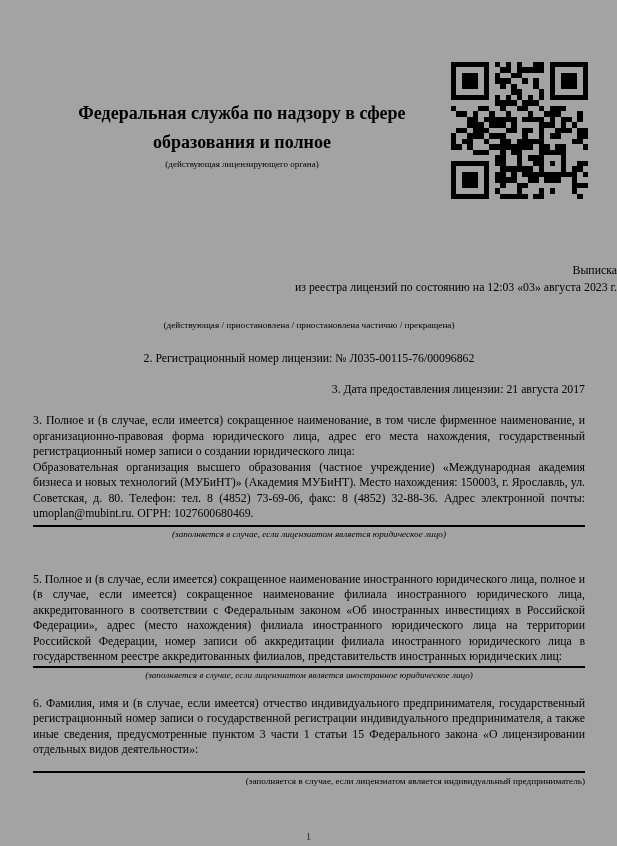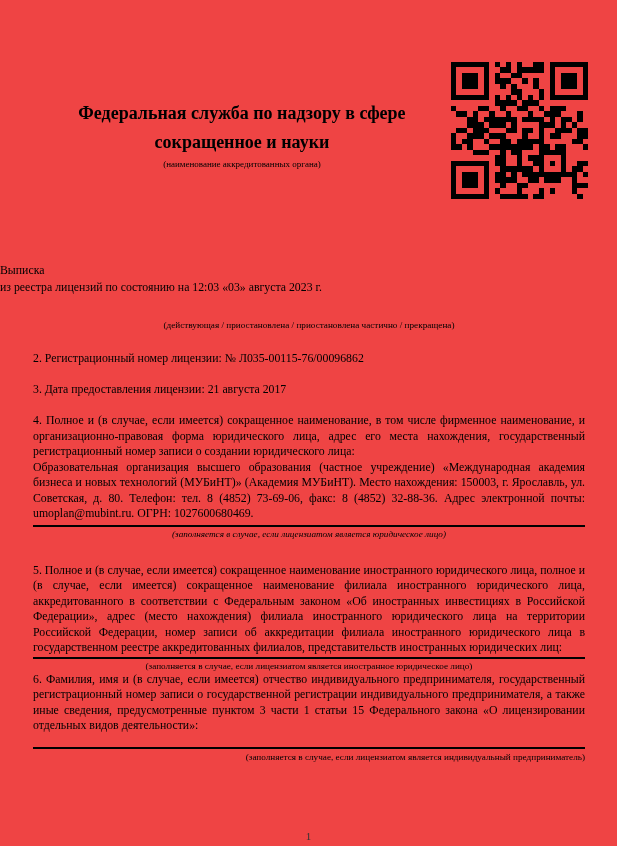--- a/index.html
+++ b/index.html
@@ -1,20 +1,20 @@
 <!DOCTYPE html>
 <html lang="ru"><head>
 <meta charset="utf-8">
 <style>
   html, body { margin: 0; padding: 0; background: #ffffff; }
   .page {
     position: relative;
     width: 617px;
     height: 846px;
-    background: #ef4444;
+    background: #a3a3a3;
     font-family: "Liberation Serif", "DejaVu Serif", serif;
     color: #000000;
     overflow: hidden;
   }
   .qr {
     position: absolute;
     top: 62px;
     left: 451px;
     width: 137px;
     height: 137px;
@@ -30,21 +30,21 @@
     font-size: 18px;
     font-weight: 700;
     line-height: 29px;
   }
   .subtitle {
     font-size: 9px;
     margin-top: 2px;
   }
   .doc-heading {
     margin-top: 93px;
-    text-align: left;
+    text-align: right;
     font-size: 11.8px;
     line-height: 16.5px;
   }
   .content {
     margin-left: 33px;
     margin-right: 32px;
   }
   .body-text {
     font-size: 11.8px;
     line-height: 15.5px;
@@ -54,29 +54,29 @@
     font-size: 9.2px;
     line-height: 11px;
     text-align: center;
   }
   .rule {
     border-top: 2px solid #000000;
     height: 0;
   }
   .item-1 { margin-top: 25px; }
   .item-1 .caption { margin-top: 1px; }
-  .item-2 { margin-top: 20px; }
-  .item-3 { margin-top: 15px; }
+  .item-2 { margin-top: 20px; text-align: center; }
+  .item-3 { margin-top: 15px; text-align: right; }
   .item-4 { margin-top: 16px; }
   .item-4 .rule { margin-top: 3px; }
   .item-4 .caption { margin-top: 2px; font-style: italic; }
-  .item-5 { margin-top: 23px; }
+  .item-5 { margin-top: 32px; }
   .item-5 .rule { margin-top: 1px; }
-  .item-5 .caption { margin-top: 2px; }
-  .item-6 { }
+  .item-5 .caption { margin-top: 2px; font-style: italic; }
+  .item-6 { margin-top: 15px; }
   .item-6 .rule { margin-top: 13px; }
   .item-6 .caption { margin-top: 3px; text-align: right; }
   .pagenum {
     position: absolute;
     left: 0;
     right: 0;
     bottom: 4px;
     text-align: center;
     font-size: 11px;
     color: #333333;
@@ -410,42 +410,42 @@
         <rect x="13" y="24" width="1" height="1"></rect>
         <rect x="15" y="24" width="1" height="1"></rect>
         <rect x="16" y="24" width="1" height="1"></rect>
         <rect x="23" y="24" width="1" height="1"></rect>
       </svg>
     </div>
 
   <div class="header">
     <div class="title">
       <span>Федеральная служба по надзору в сфере</span><br>
-      <span>сокращенное и науки</span>
-    </div>
-    <div class="subtitle">(наименование аккредитованных органа)</div>
+      <span>образования и полное</span>
+    </div>
+    <div class="subtitle">(действующая лицензирующего органа)</div>
   </div>
 
   <div class="doc-heading">
     <div>Выписка</div>
     <div>из реестра лицензий по состоянию на 12:03 «03» августа 2023 г.</div>
   </div>
 
   <div class="content">
 
     <div class="item-1">
       <div class="caption">(действующая / приостановлена / приостановлена частично / прекращена)</div>
     </div>
 
     <div class="item-2 body-text">2. Регистрационный номер лицензии: № Л035-00115-76/00096862</div>
 
     <div class="item-3 body-text">3. Дата предоставления лицензии: 21 августа 2017</div>
 
     <div class="item-4">
-      <div class="body-text just">4. Полное и (в случае, если имеется) сокращенное наименование, в том числе фирменное наименование, и организационно-правовая форма юридического лица, адрес его места нахождения, государственный регистрационный номер записи о создании юридического лица:</div>
+      <div class="body-text just">3. Полное и (в случае, если имеется) сокращенное наименование, в том числе фирменное наименование, и организационно-правовая форма юридического лица, адрес его места нахождения, государственный регистрационный номер записи о создании юридического лица:</div>
       <div class="body-text just">Образовательная организация высшего образования  (частное учреждение) «Международная академия бизнеса и новых технологий (МУБиНТ)» (Академия МУБиНТ). Место нахождения: 150003, г. Ярославль, ул. Советская, д. 80. Телефон: тел. 8 (4852) 73-69-06, факс: 8 (4852) 32-88-36. Адрес электронной почты: umoplan@mubint.ru. ОГРН: 1027600680469.</div>
       <div class="rule"></div>
       <div class="caption">(заполняется в случае, если лицензиатом является юридическое лицо)</div>
     </div>
 
     <div class="item-5">
       <div class="body-text just">5. Полное и (в случае, если имеется) сокращенное наименование иностранного юридического лица, полное и (в случае, если имеется) сокращенное наименование филиала иностранного юридического лица, аккредитованного в соответствии с Федеральным законом «Об иностранных инвестициях в Российской Федерации», адрес (место нахождения) филиала иностранного юридического лица на территории Российской Федерации, номер записи об аккредитации филиала иностранного юридического лица в государственном реестре аккредитованных филиалов, представительств иностранных юридических лиц:</div>
       <div class="rule"></div>
       <div class="caption">(заполняется в случае, если лицензиатом является иностранное юридическое лицо)</div>
     </div>

